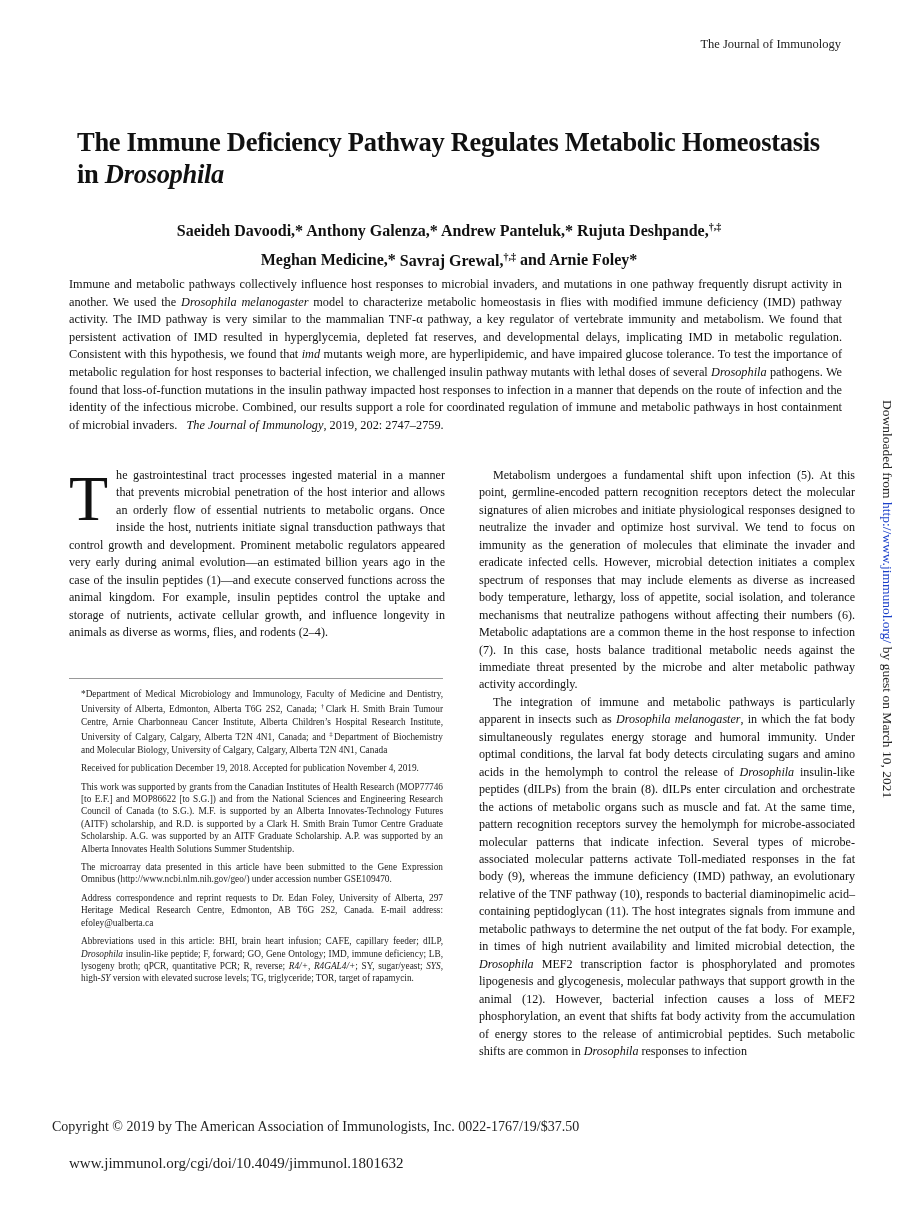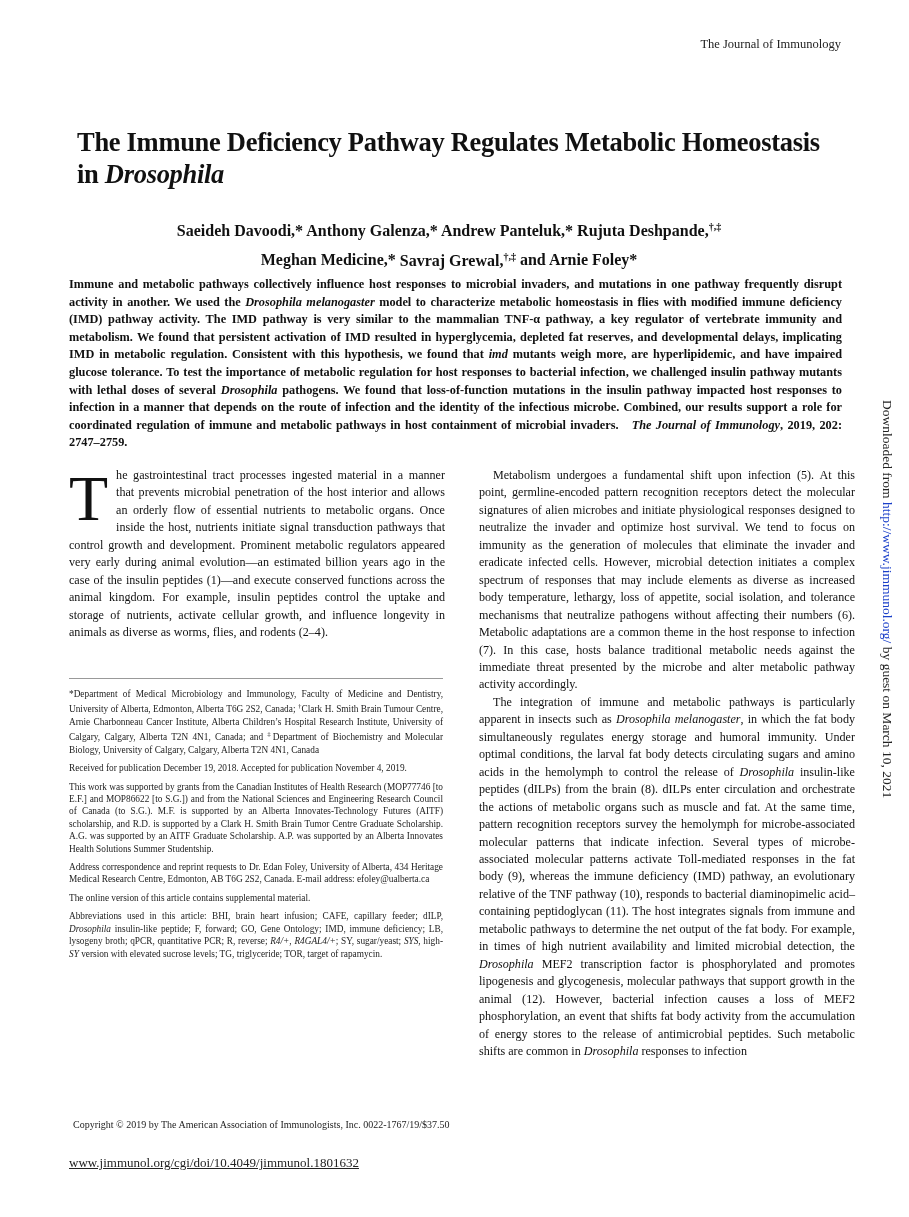--- a/index.html
+++ b/index.html
@@ -2,34 +2,34 @@
 <html><head>
 <meta charset="utf-8">
 <style>
   html, body { margin: 0; padding: 0; background: #ffffff; }
   body { width: 909px; height: 1217px; position: relative; overflow: hidden; font-family: "Liberation Serif", "DejaVu Serif", serif; color: #111; }
   .running-head { position: absolute; top: 37px; right: 68px; font-size: 12.5px; color: #222; }
   .title { position: absolute; left: 69px; top: 118px; width: 760px; font-size: 26.5px; font-weight: bold; line-height: 32px; letter-spacing: -0.3px; margin: 8px; }
   .title i { font-style: italic; }
   .authors { position: absolute; left: 69px; top: 214px; width: 760px; font-size: 16px; font-weight: bold; line-height: 25px; text-align: center; }
   .authors sup { font-size: 10px; font-weight: bold; }
-  .abstract { position: absolute; left: 69px; top: 276px; width: 773px; font-size: 12.3px; font-weight: bold; line-height: 17.6px; text-align: justify; }
+  .abstract { position: absolute; left: 69px; top: 276px; width: 773px; font-size: 12.3px; font-weight: normal; line-height: 17.6px; text-align: justify; }
   .abstract i { font-style: italic; }
   .col { position: absolute; top: 467px; width: 376px; font-size: 12.1px; line-height: 17.45px; text-align: justify; }
   .col-left { left: 69px; }
   .col-right { left: 479px; }
   .col p { margin: 0; }
   .indent { text-indent: 14px; }
   .dropcap { float: left; font-size: 64px; line-height: 52px; padding: 4px 8px 0 0; margin-top: 2px; font-family: "Liberation Serif", serif; }
   .footnotes { position: absolute; left: 69px; top: 688px; width: 374px; font-size: 9.3px; line-height: 12.4px; text-align: justify; color: #222; }
   .footnotes .rule { border-top: 1px solid #999; width: 374px; position: absolute; top: -10px; left: 0; }
-  .footnotes p { margin: 0 0 6px 0; }
+  .footnotes p { margin: 0 0 6px 12px; }
   .footnotes sup { font-size: 7px; }
-  .copyright { position: absolute; left: 73px; top: 1119px; font-size: 10px; color: #222; white-space: nowrap; }
-  .doi { position: absolute; left: 69px; top: 1155px; font-size: 13px; color: #222; text-decoration: underline; }
+  .copyright { position: absolute; left: 52px; top: 1119px; font-size: 14px; color: #222; white-space: nowrap; }
+  .doi { position: absolute; left: 69px; top: 1155px; font-size: 15px; color: #222; }
   .side-note { position: absolute; left: 879px; top: 400px; writing-mode: vertical-rl; font-size: 13.5px; color: #222; white-space: nowrap; }
   .side-note a { color: #1a3fc9; text-decoration: none; }
 </style>
 </head>
 <body>
 
 <div class="running-head">The Journal of Immunology</div>
 
 <h1 class="title"><span>The Immune Deficiency Pathway Regulates Metabolic Homeostasis in </span><i>Drosophila</i></h1>
 
@@ -52,21 +52,21 @@
 <div class="col col-right">
   <p class="indent">Metabolism undergoes a fundamental shift upon infection (5). At this point, germline-encoded pattern recognition receptors detect the molecular signatures of alien microbes and initiate physiological responses designed to neutralize the invader and optimize host survival. We tend to focus on immunity as the generation of molecules that eliminate the invader and eradicate infected cells. However, microbial detection initiates a complex spectrum of responses that may include elements as diverse as increased body temperature, lethargy, loss of appetite, social isolation, and tolerance mechanisms that neutralize pathogens without affecting their numbers (6). Metabolic adaptations are a common theme in the host response to infection (7). In this case, hosts balance traditional metabolic needs against the immediate threat presented by the microbe and alter metabolic pathway activity accordingly.</p>
   <p class="indent"><span>The integration of immune and metabolic pathways is particularly apparent in insects such as </span><i>Drosophila melanogaster</i><span>, in which the fat body simultaneously regulates energy storage and humoral immunity. Under optimal conditions, the larval fat body detects circulating sugars and amino acids in the hemolymph to control the release of </span><i>Drosophila</i><span> insulin-like peptides (dILPs) from the brain (8). dILPs enter circulation and orchestrate the actions of metabolic organs such as muscle and fat. At the same time, pattern recognition receptors survey the hemolymph for microbe-associated molecular patterns that indicate infection. Several types of microbe-associated molecular patterns activate Toll-mediated responses in the fat body (9), whereas the immune deficiency (IMD) pathway, an evolutionary relative of the TNF pathway (10), responds to bacterial diaminopimelic acid–containing peptidoglycan (11). The host integrates signals from immune and metabolic pathways to determine the net output of the fat body. For example, in times of high nutrient availability and limited microbial detection, the </span><i>Drosophila</i><span> MEF2 transcription factor is phosphorylated and promotes lipogenesis and glycogenesis, molecular pathways that support growth in the animal (12). However, bacterial infection causes a loss of MEF2 phosphorylation, an event that shifts fat body activity from the accumulation of energy stores to the release of antimicrobial peptides. Such metabolic shifts are common in </span><i>Drosophila</i><span> responses to infection</span></p>
 </div>
 
 <div class="footnotes">
   <div class="rule"></div>
   <p><span>*Department of Medical Microbiology and Immunology, Faculty of Medicine and Dentistry, University of Alberta, Edmonton, Alberta T6G 2S2, Canada; </span><sup>†</sup><span>Clark H. Smith Brain Tumour Centre, Arnie Charbonneau Cancer Institute, Alberta Children’s Hospital Research Institute, University of Calgary, Calgary, Alberta T2N 4N1, Canada; and </span><sup>‡</sup><span>Department of Biochemistry and Molecular Biology, University of Calgary, Calgary, Alberta T2N 4N1, Canada</span></p>
   <p>Received for publication December 19, 2018. Accepted for publication November 4, 2019.</p>
   <p>This work was supported by grants from the Canadian Institutes of Health Research (MOP77746 [to E.F.] and MOP86622 [to S.G.]) and from the National Sciences and Engineering Research Council of Canada (to S.G.). M.F. is supported by an Alberta Innovates-Technology Futures (AITF) scholarship, and R.D. is supported by a Clark H. Smith Brain Tumor Centre Graduate Scholarship. A.G. was supported by an AITF Graduate Scholarship. A.P. was supported by an Alberta Innovates Health Solutions Summer Studentship.</p>
-  <p>Address correspondence and reprint requests to Dr. Edan Foley, University of Alberta, 434 Heritage Medical Research Centre, Edmonton, AB T6G 2S2, Canada. E-mail address: efoley@ualberta.ca</p>
-  <p>The online version of this article contains supplemental material.</p>
+  <p>The microarray data presented in this article have been submitted to the Gene Expression Omnibus (http://www.ncbi.nlm.nih.gov/geo/) under accession number GSE109470.</p>
+  <p>Address correspondence and reprint requests to Dr. Edan Foley, University of Alberta, 297 Heritage Medical Research Centre, Edmonton, AB T6G 2S2, Canada. E-mail address: efoley@ualberta.ca</p>
   <p><span>Abbreviations used in this article: BHI, brain heart infusion; CAFE, capillary feeder; dILP, </span><i>Drosophila</i><span> insulin-like peptide; F, forward; GO, Gene Ontology; IMD, immune deficiency; LB, lysogeny broth; qPCR, quantitative PCR; R, reverse; </span><i>R4/+</i><span>, </span><i>R4GAL4/+</i><span>; SY, sugar/yeast; </span><i>SYS</i><span>, high-</span><i>SY</i><span> version with elevated sucrose levels; TG, triglyceride; TOR, target of rapamycin.</span></p>
 </div>
 
 <div class="copyright">Copyright © 2019 by The American Association of Immunologists, Inc. 0022-1767/19/$37.50</div>
 <div class="doi">www.jimmunol.org/cgi/doi/10.4049/jimmunol.1801632</div>
 
 <div class="side-note"><span>Downloaded from </span><a>http://www.jimmunol.org/</a><span> by guest on March 10, 2021</span></div>
 
 </body></html>

